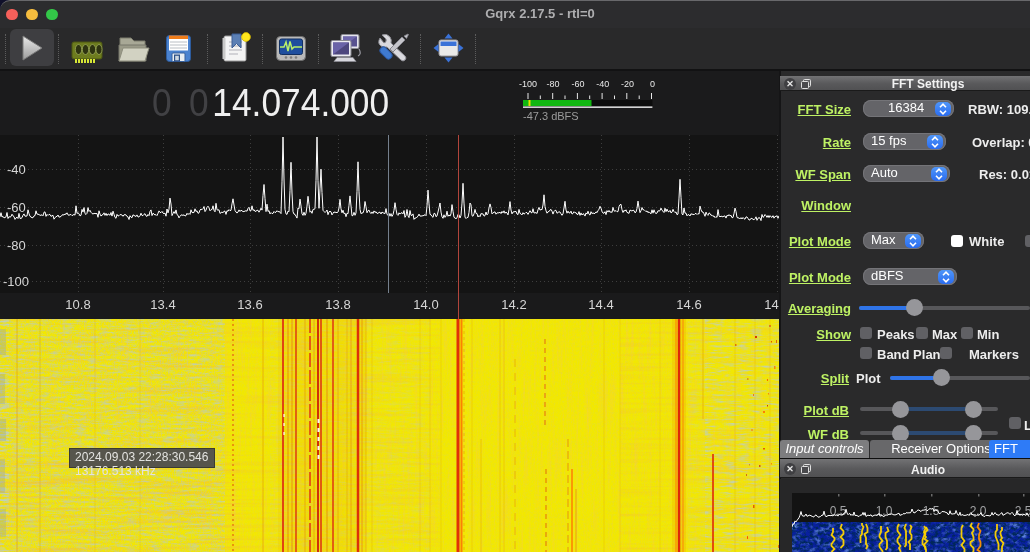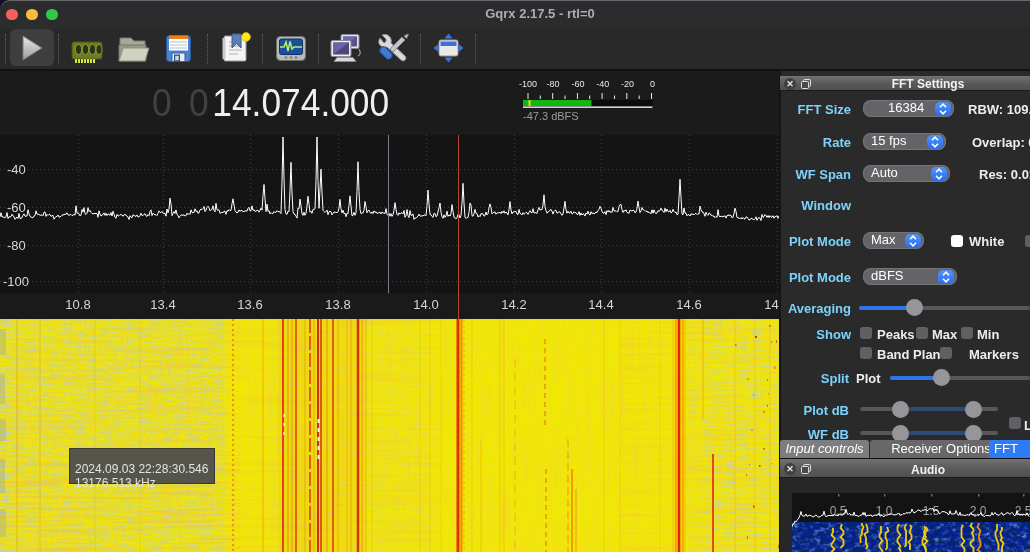--- a/index.html
+++ b/index.html
@@ -19,27 +19,27 @@
 #freq{left:152px;top:82px;font-size:38px;color:#efefef;white-space:pre;transform:scaleX(0.93);transform-origin:0 0;}
 #freq b{font-weight:normal;color:#414144;letter-spacing:4px;}
 
 #plot{left:0;top:135px;width:780px;height:158px;background:#141414;}
 #axis{left:0;top:293px;width:780px;height:26px;background:#1a1a1b;}
 .axlab{top:297px;width:50px;text-align:center;font-size:13px;color:#d6d6d6;}
 #wf{left:0;top:319px;width:780px;height:233px;background:#f2e800;}
 #vline1{left:388px;top:135px;width:1px;height:158px;background:#75808d;}
 #vline2{left:458px;top:135px;width:1px;height:184px;background:#b2453c;}
 
-#tip{left:69px;top:448px;width:146px;height:36px;background:#56554c;border:1px solid #3a3a33;color:#e3e3e0;font-size:12px;line-height:14px;padding:13px 0 0 5px;white-space:pre;}
+#tip{left:69px;top:448px;width:146px;height:20px;background:#56554c;border:1px solid #3a3a33;color:#e3e3e0;font-size:12px;line-height:14px;padding:1px 0 0 5px;white-space:pre;}
 
 #rpanel{left:780px;top:71px;width:250px;height:481px;background:#2a2a2b;}
 .ptitle{left:780px;width:250px;height:15px;background:linear-gradient(#727274,#59595b 55%,#515153);border-bottom:1px solid #1a1a1a;}
 .ptxt{width:296px;text-align:center;font-size:12px;font-weight:bold;color:#f2f2f2;}
 .xbtn{width:12px;height:12px;border-radius:50%;background:#3f3f42;color:#e8e8e8;font-size:9px;font-weight:bold;line-height:12px;text-align:center;}
-.lbl{font-size:13px;font-weight:bold;color:#7dd3fc;text-align:right;}
+.lbl{font-size:13px;font-weight:bold;color:#bef264;text-align:right;text-decoration:underline;}
 .rtxt{font-size:13px;font-weight:bold;color:#ededed;white-space:pre;}
 .combo{height:17px;background:#646468;border-radius:8px;color:#fff;font-size:13px;line-height:16px;padding-left:8px;box-shadow:inset 0 0 0 1px #747478;}
 .cbtn{position:absolute;top:1.5px;width:15.5px;height:14px;border-radius:5px;background:linear-gradient(#4f96f9,#2a6cf0);}
 .cb{width:12px;height:12px;border-radius:3px;background:#606064;}
 .cbw{width:12px;height:12px;border-radius:3px;background:#ffffff;}
 .track{height:4px;border-radius:2px;background:#57575a;}
 .btrack{height:4px;border-radius:2px;background:#2f74e8;}
 .dtrack{height:4px;background:#2c4a72;}
 .knob{width:17px;height:17px;border-radius:50%;background:#96969a;}
 

